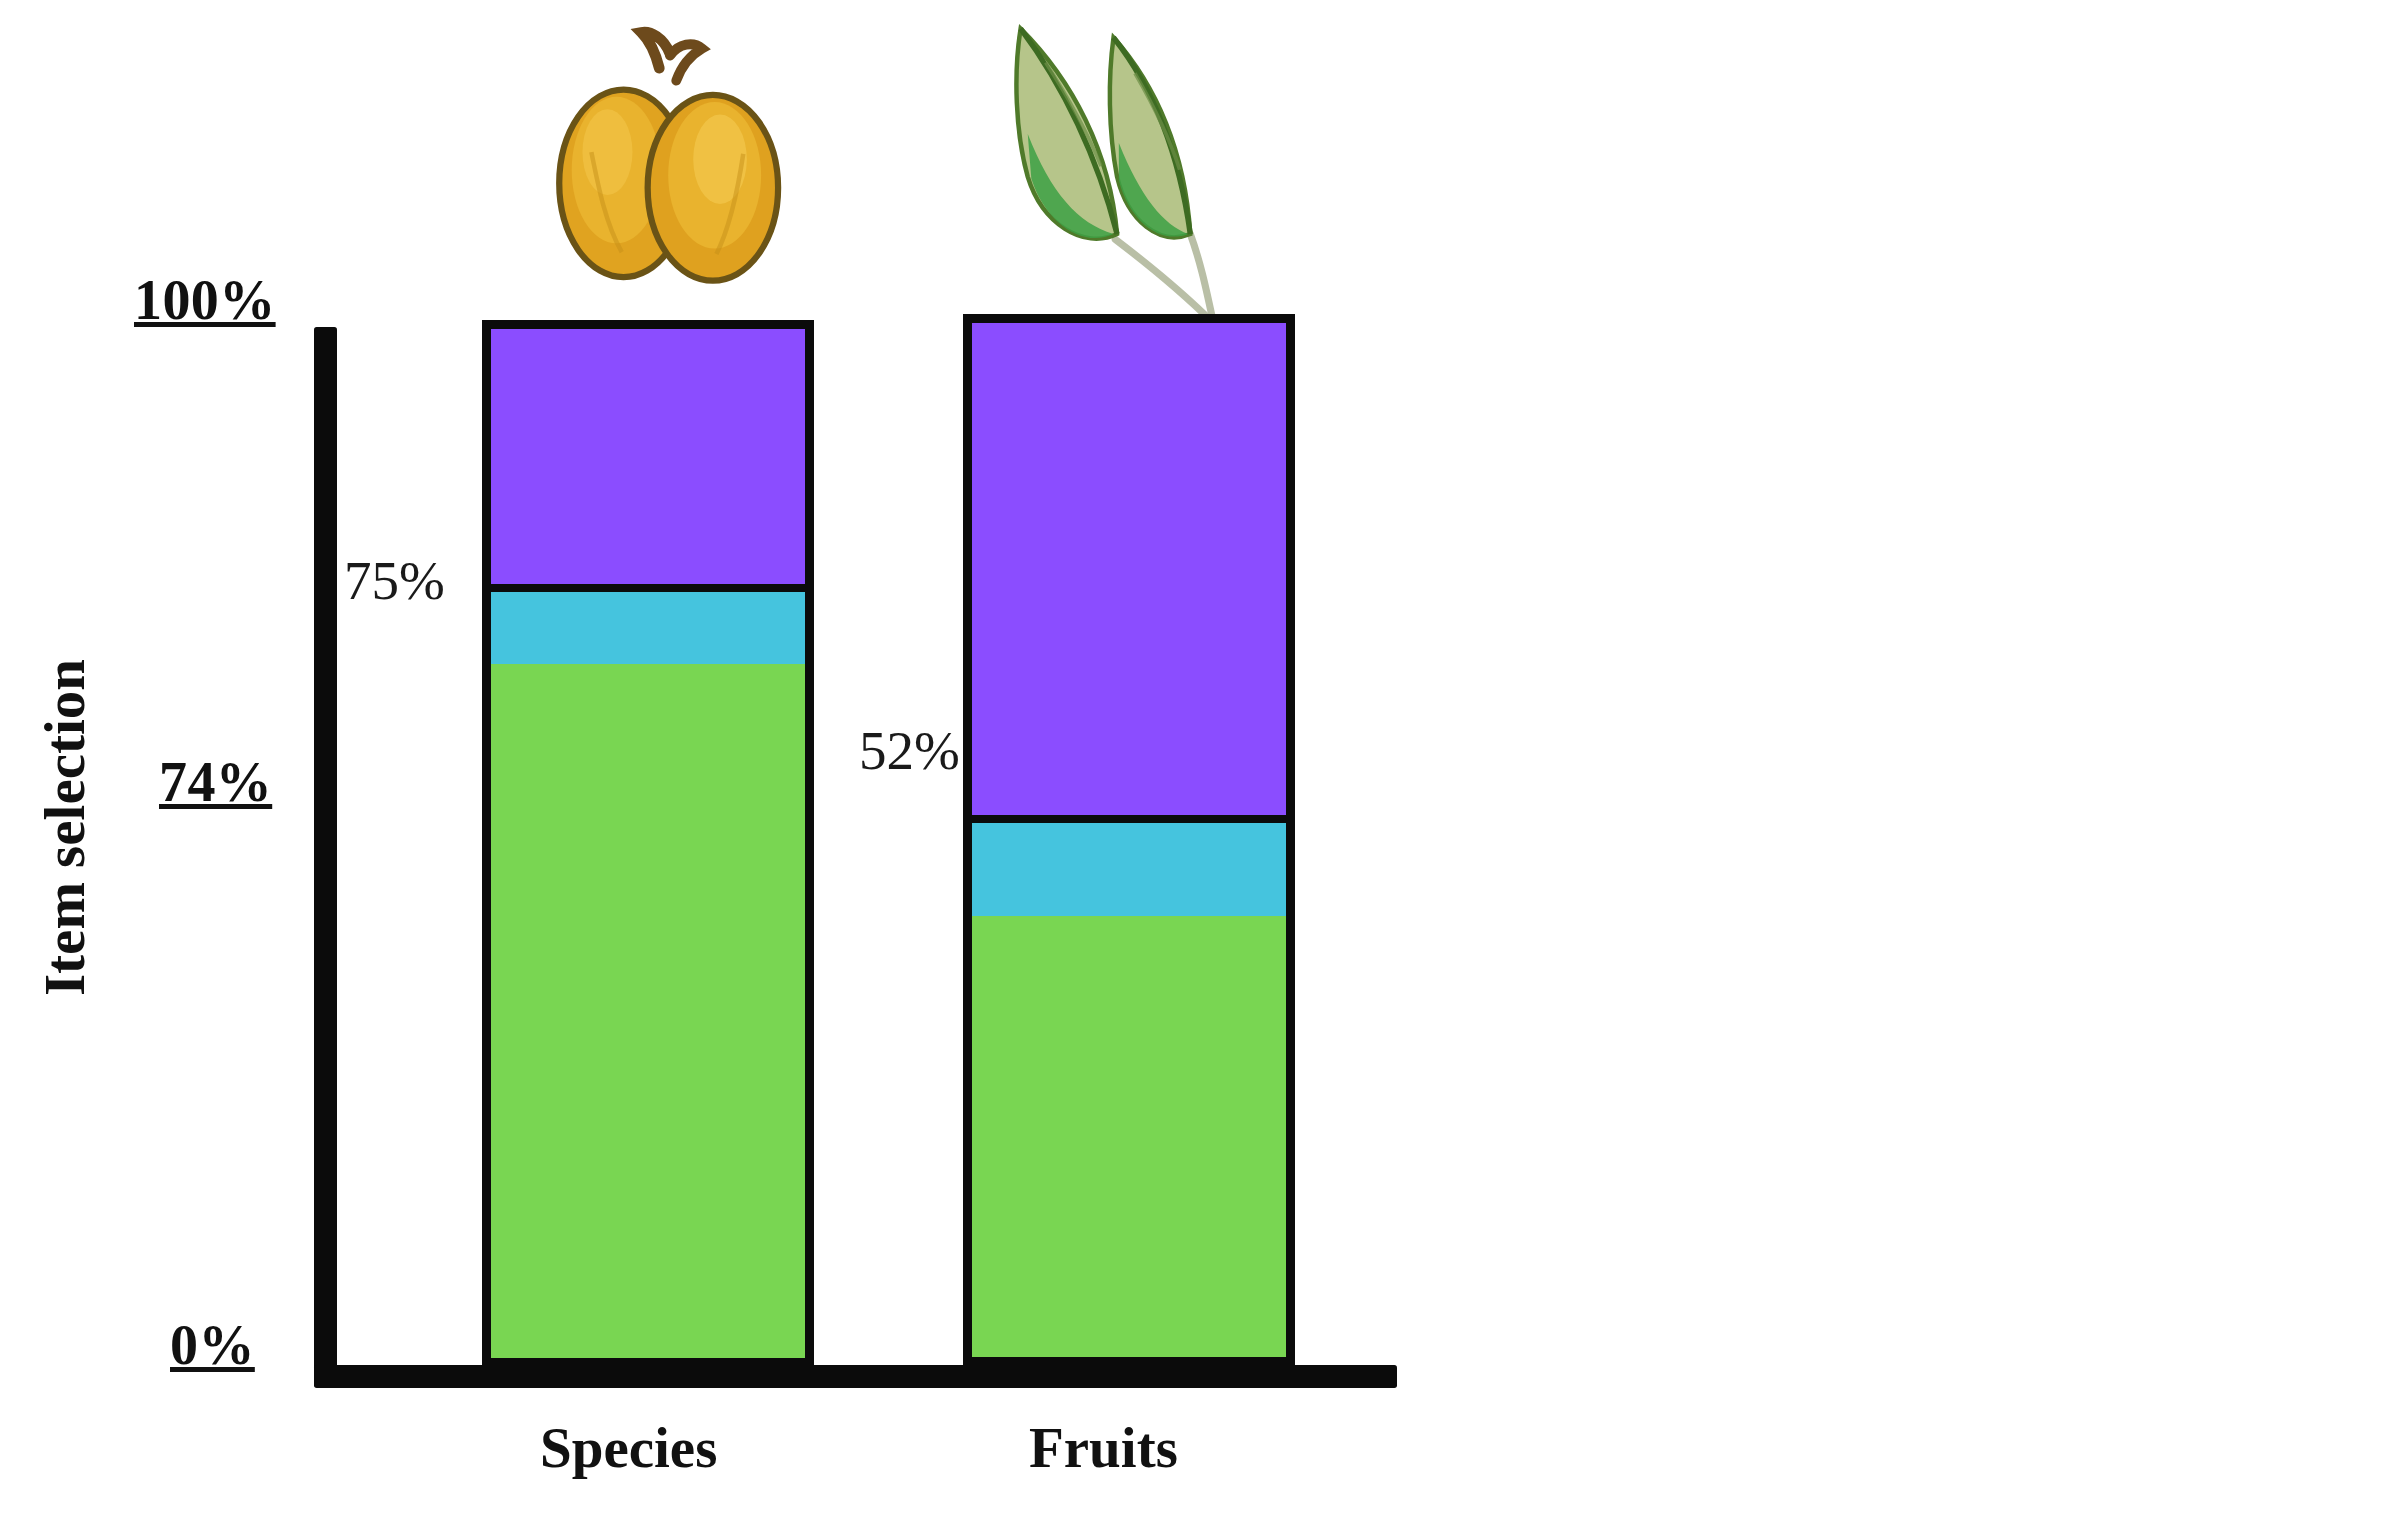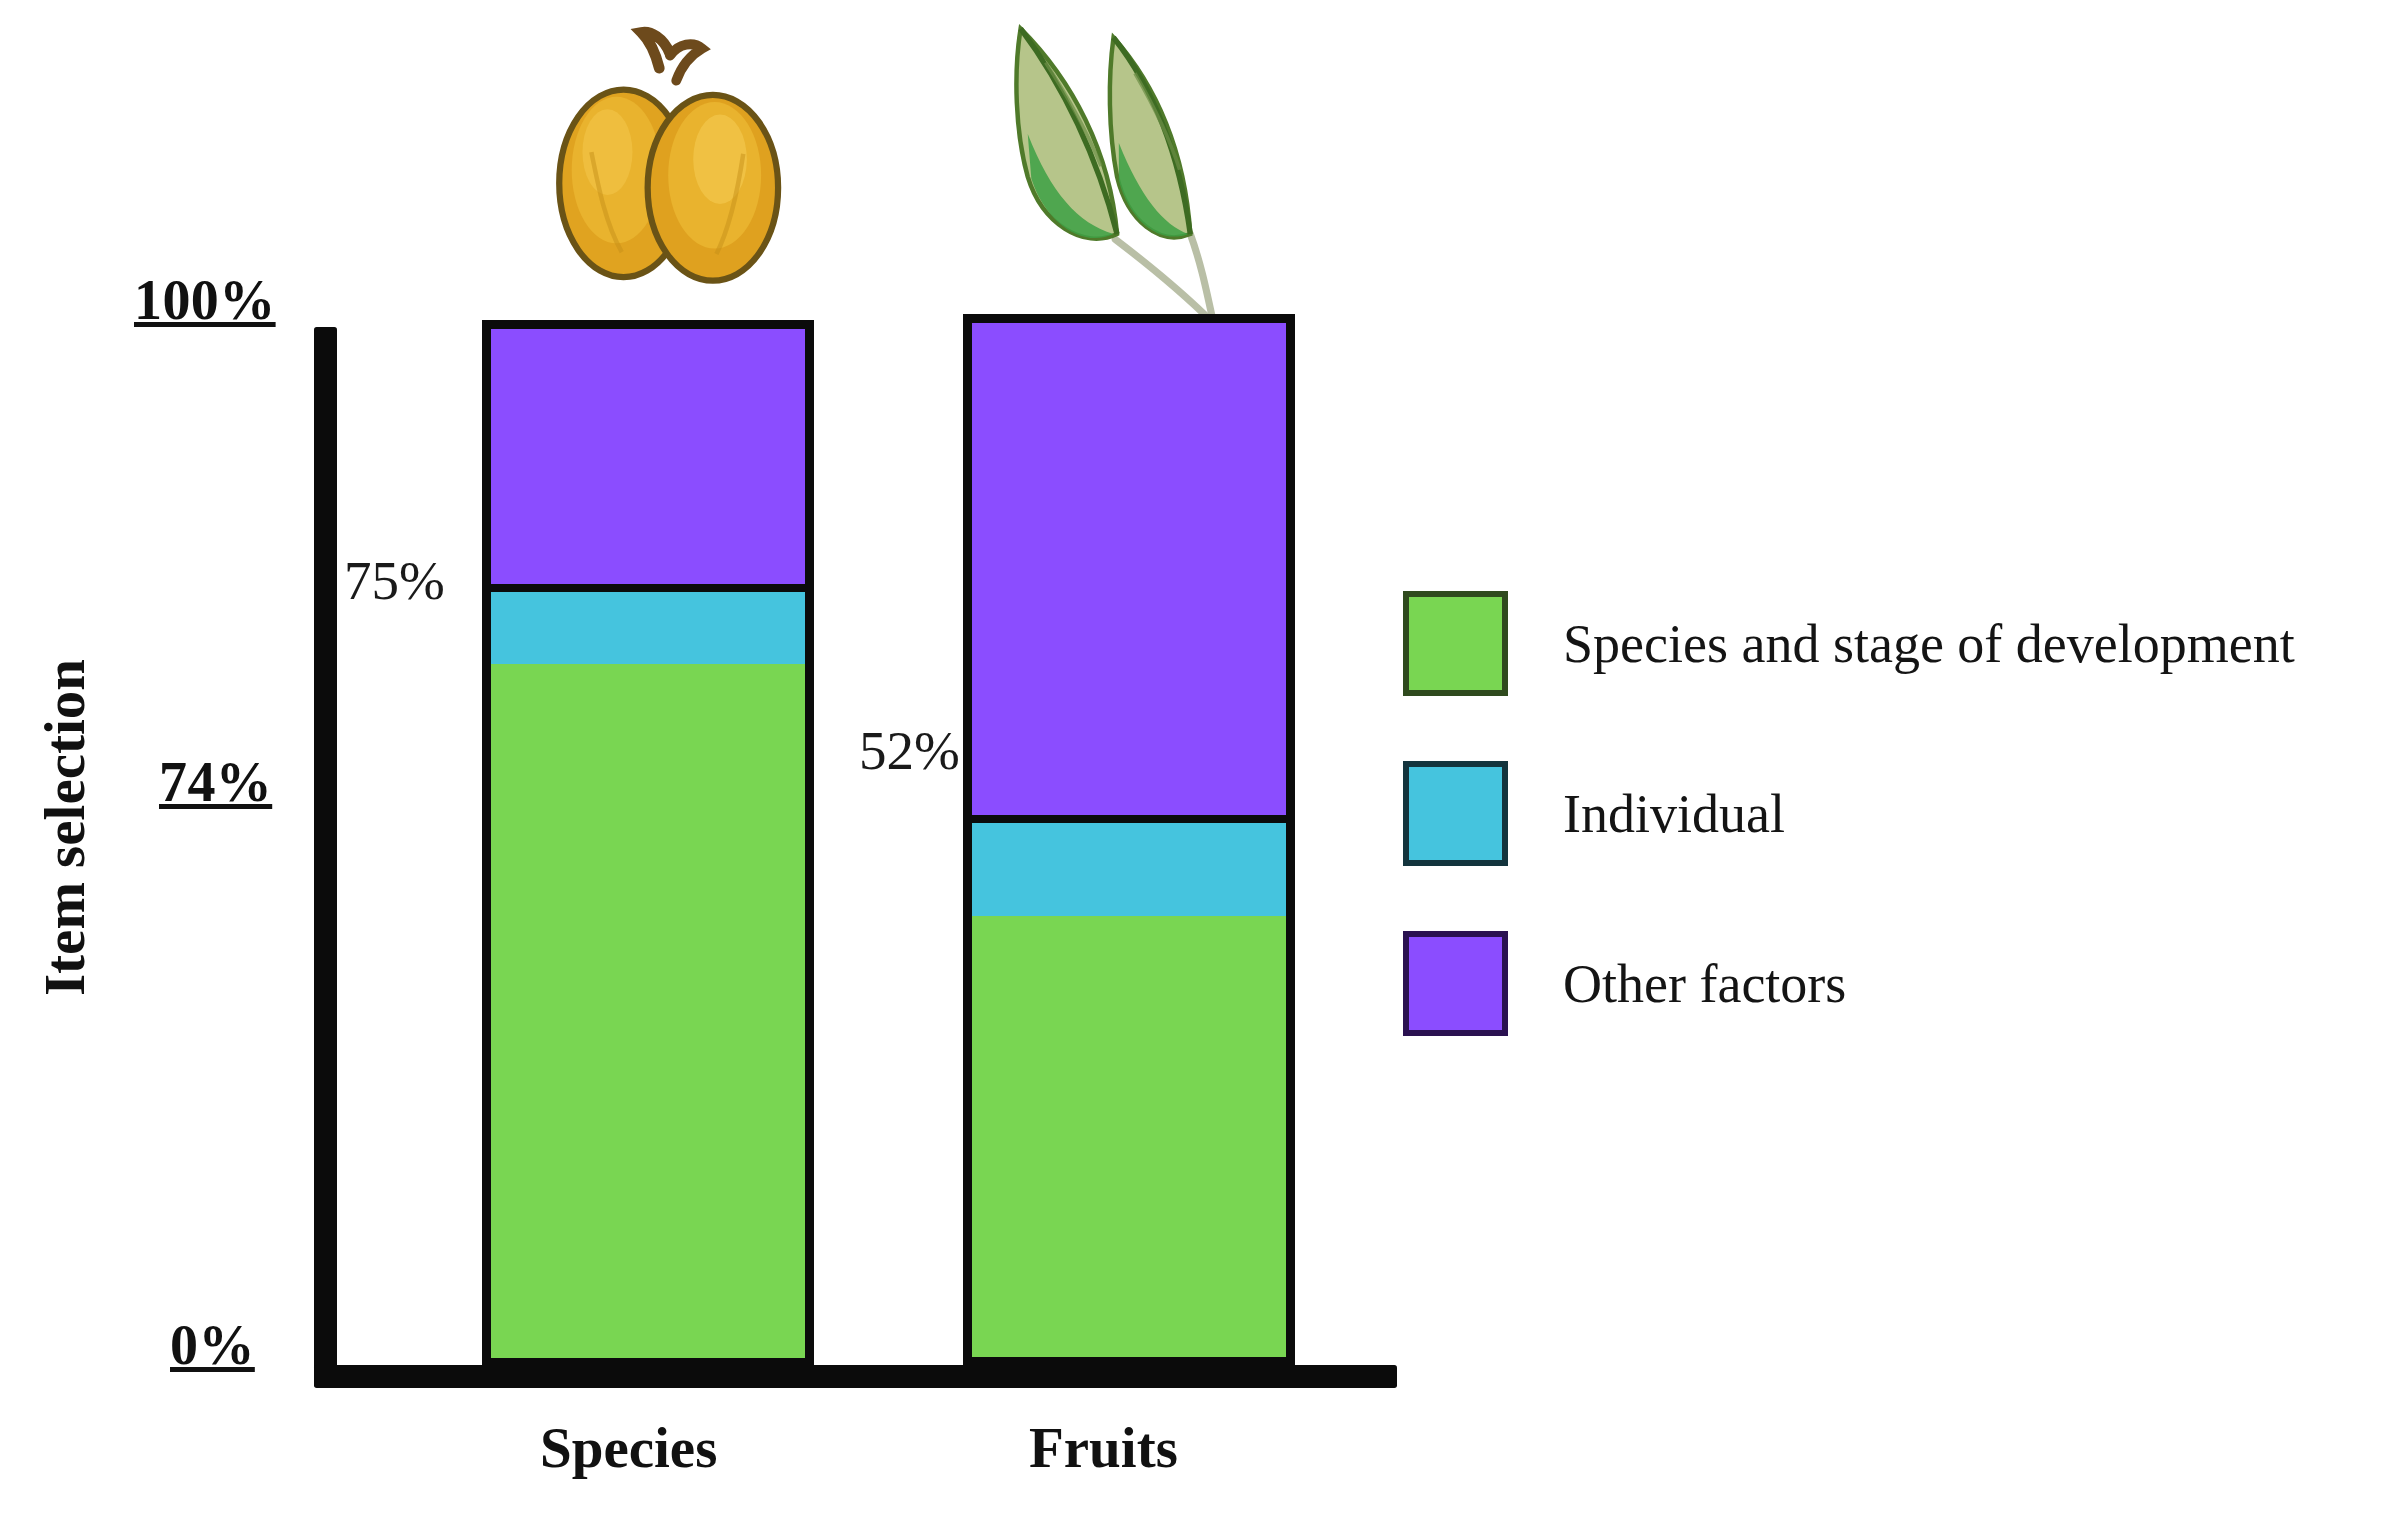--- a/index.html
+++ b/index.html
@@ -196,29 +196,15 @@
     <div class="seg individual" style="flex: 9 1 0;"></div>
     <div class="seg species" style="flex: 43 1 0;"></div>
   </div>
 
   <div class="annot annot-75">75%</div>
   <div class="annot annot-52">52%</div>
 
   <div class="cat-label cat-fruits">Species</div>
   <div class="cat-label cat-leaves">Fruits</div>
 
-  <div class="legend">
-    <div class="legend-row">
-      <span class="swatch green"></span>
-      <span class="legend-text">Species and stage of development</span>
-    </div>
-    <div class="legend-row">
-      <span class="swatch cyan"></span>
-      <span class="legend-text">Individual</span>
-    </div>
-    <div class="legend-row">
-      <span class="swatch purple"></span>
-      <span class="legend-text">Other factors</span>
-    </div>
-  </div>
 
 </div>
 
 
 </body></html>

